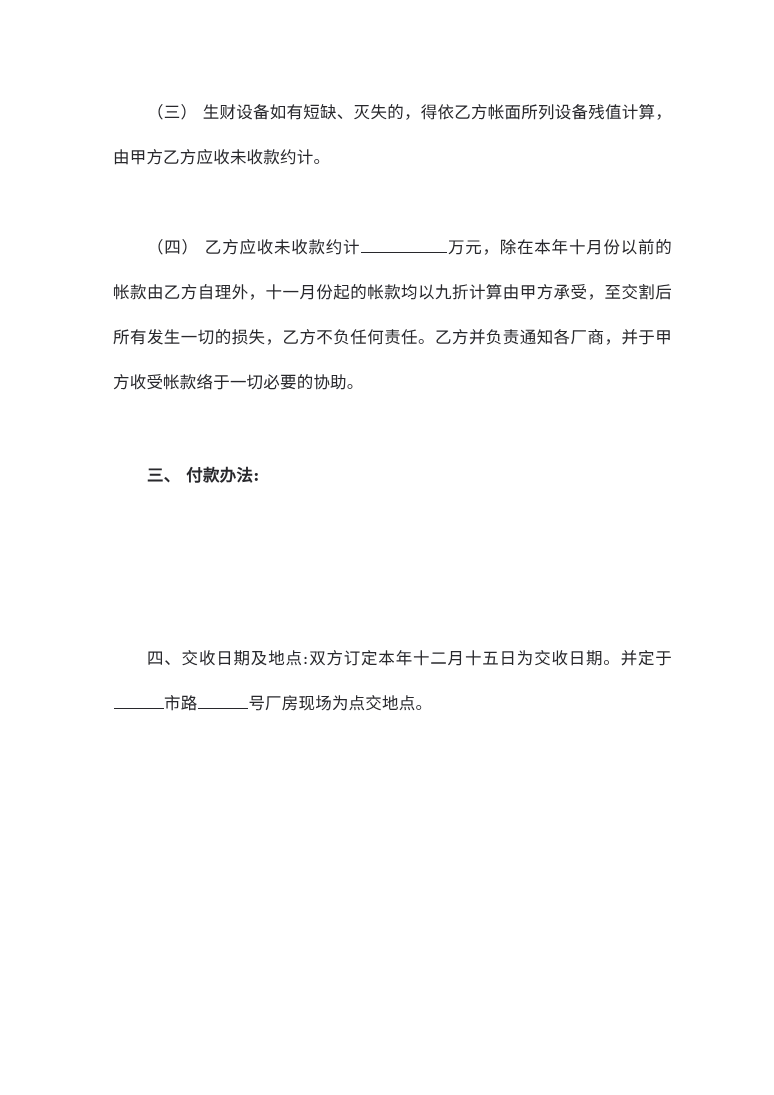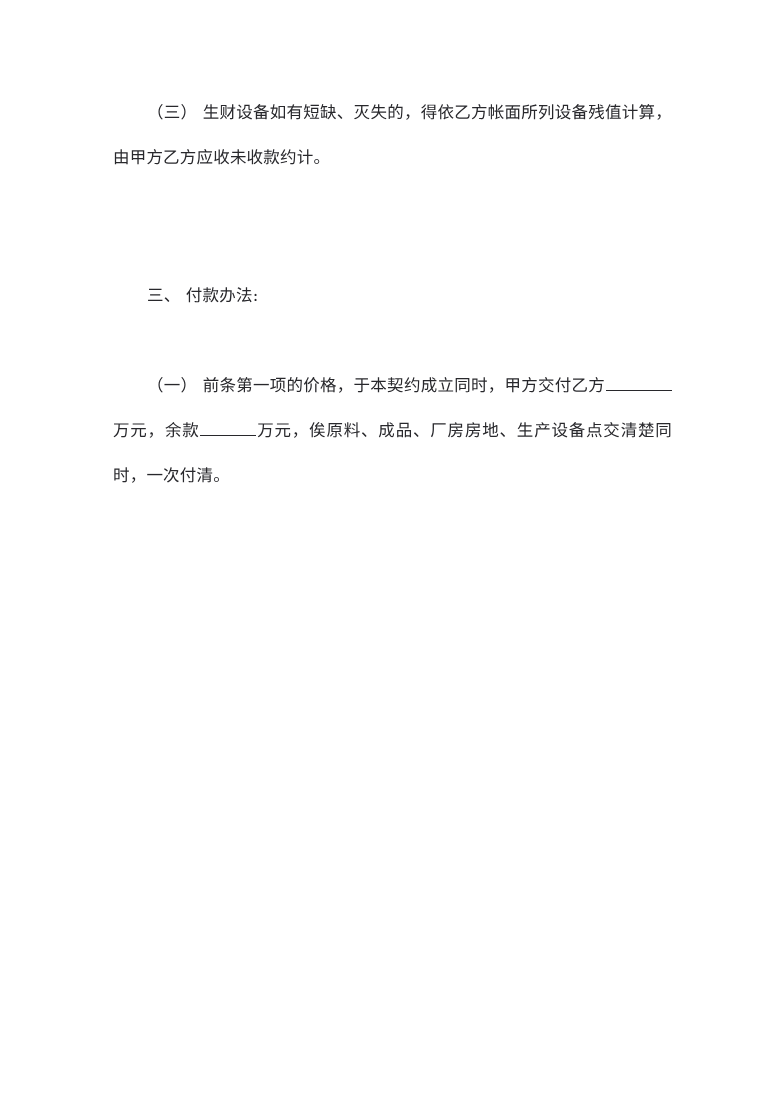--- a/index.html
+++ b/index.html
@@ -34,20 +34,21 @@
     text-justify: inter-ideograph;
     margin: 0;
     letter-spacing: 0.2px;
     -webkit-font-smoothing: antialiased;
   }
   .para.indent {
     text-indent: 34px;
   }
   .para.heading {
     text-indent: 34px;
+    font-weight: bold;
   }
   
   .sp-90 { height: 90px; }
   .sp-45 { height: 45px; }
   .sp-48 { height: 48px; }
   .sp-55 { height: 55px; }
 
   
   .blank {
     display: inline-block;
@@ -75,32 +76,33 @@
 
 <div class="page">
   <div class="doc-body">
 
     <div class="sp-90"></div>
 
     <p class="para indent"><span>（三） 生财设备如有短缺、灭失的，得依乙方帐面所列设备残值计算，由甲方</span><span>乙方应收未收款约计。</span></p>
 
     <div class="sp-45"></div>
 
+    <p class="para indent"><span>（四） 乙方应收未收款约计</span><span class="blank w9"></span><span>万元，除在本年十月份以前的帐款由乙方自理外，十一月份起的帐款均以九折计算由甲方承受，至交割后所有发生一切的损失，乙方不负任何责任。乙方并负责通知各厂商，并于甲方收受帐款络于一切必要的协助。</span></p>
 
     <div class="sp-48"></div>
 
     <p class="para heading">三、 付款办法:</p>
 
     <div class="sp-45"></div>
 
-    <p class="para indent"><span>（一） 前条第一项的价格，于本契约成立同时，甲方交付乙方</span><span class="blank w7"></span><span>万元，余款</span><span class="blank w6"></span><span>万元，俟原料、成品、厂房房地、生产设备点交清楚同时，一次付清。</span></p>
 
     <div class="sp-45"></div>
 
 
     <div class="sp-48"></div>
 
+    <p class="para indent"><span>四、交收日期及地点:双方订定本年十二月十五日为交收日期。并定于</span><span class="blank w5"></span><span>市路</span><span class="blank w5"></span><span>号厂房现场为点交地点。</span></p>
 
     <div class="sp-55"></div>
 
 
   </div>
 </div>
 
 </body></html>

